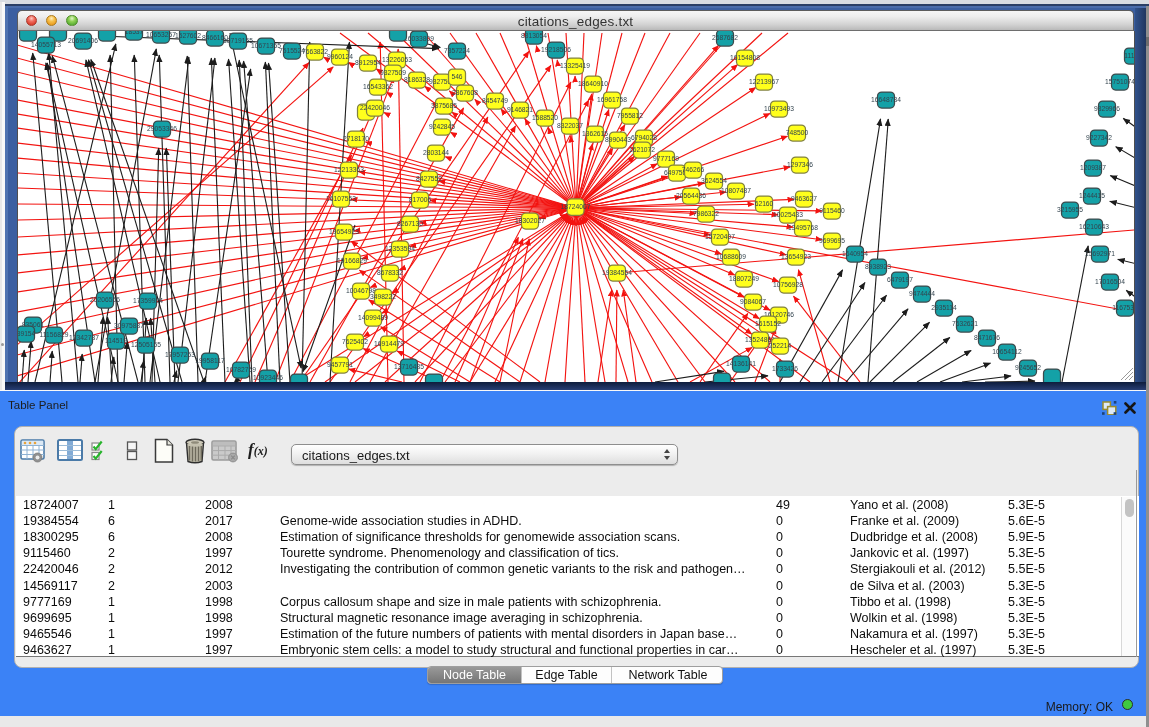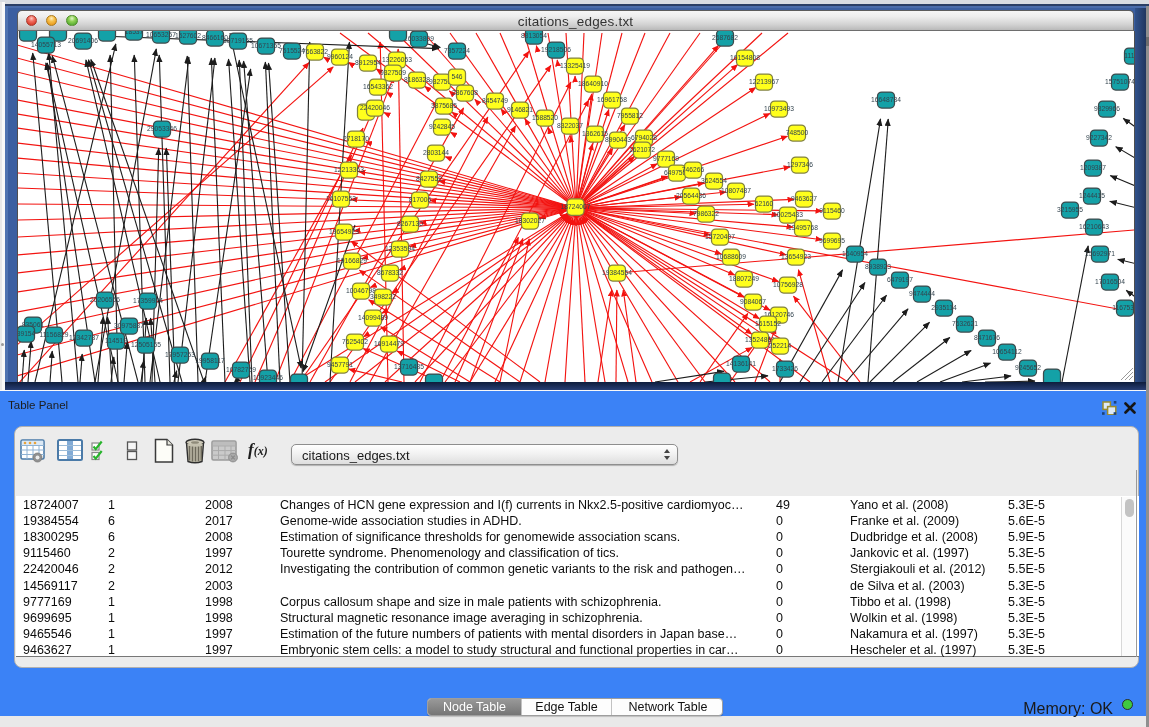--- a/index.html
+++ b/index.html
@@ -74,27 +74,27 @@
 .tr span{position:absolute;top:0;}
 .c1{left:7px;} .c2{left:92px;} .c3{left:189px;} .c4{left:264px;} .c5{left:760px;}
 .c6{left:834px;} .c7{left:992px;}
 #vscroll{position:absolute;left:1106px;top:70px;width:14px;height:159px;background:#fbfbfb;
  border-left:1px solid #d8d8d8;}
 #vthumb{position:absolute;left:2.5px;top:2px;width:9px;height:18px;background:#c3c3c3;border-radius:5px;}
 #tblright{position:absolute;left:1121px;top:43px;width:1px;height:187px;background:#999;}
 
 #tabs{position:absolute;left:427px;top:276px;width:296px;height:18px;background:#fdfdfd;
  border:1px solid #9e9e9e;border-radius:4px;box-shadow:0 1px 1px rgba(0,0,0,.18);
- font-size:12.5px;overflow:hidden;margin-top:32px;}
+ font-size:12.5px;overflow:hidden;}
 #tabs .seg{position:absolute;top:0;height:18px;line-height:17px;text-align:center;color:#111;}
 #tabs #seg1{left:0;width:93px;background:linear-gradient(#999,#717171);color:#fff;}
 #seg2{left:93px;width:90px;border-left:1px solid #c2c2c2;}
 #seg3{left:183px;width:113px;border-left:1px solid #c2c2c2;}
 
-#mem{position:absolute;right:36px;top:310px;font-size:16px;color:#1a1a1a;}
+#mem{position:absolute;right:36px;top:310px;font-size:12px;color:#1a1a1a;}
 #memdot{position:absolute;right:16px;top:308.5px;width:11px;height:11px;border-radius:50%;
  background:#3fca40;border:1.4px solid #2c2c2c;}
 
 .ticon{position:absolute;top:11px;}
 </style>
 </head>
 <body>
 <div id="stage">
   <div id="topstrip"></div>
   <div id="navline"></div>
@@ -719,21 +719,20 @@
         <div class="th" id="th4">title</div>
         <div class="th" id="th5">△ out_de…</div>
         <div class="th" id="th6">short</div>
         <div class="th" id="th7">averaging</div>
       </div>
       <div id="tbody">
 <div class="tr" style="top:2.0px">
             <span class="c1">18724007</span>
             <span class="c2">1</span>
             <span class="c3">2008</span>
-            <span class="c4">Changes of HCN gene expression and I(f) currents in Nkx2.5-positive cardiomyoc…</span>
             <span class="c5">49</span>
             <span class="c6">Yano et al. (2008)</span>
             <span class="c7">5.3E-5</span>
           </div>
 <div class="tr" style="top:18.1px">
             <span class="c1">19384554</span>
             <span class="c2">6</span>
             <span class="c3">2017</span>
             <span class="c4">Genome-wide association studies in ADHD.</span>
             <span class="c5">0</span>

